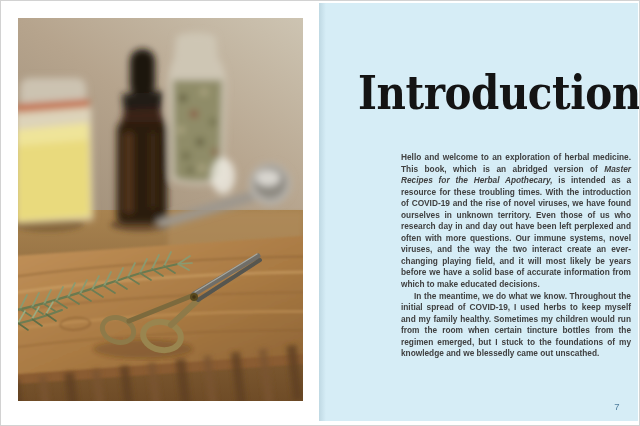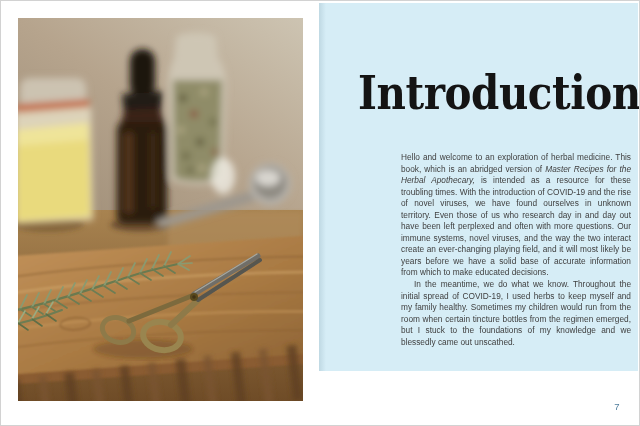--- a/index.html
+++ b/index.html
@@ -5,36 +5,36 @@
   html,body{margin:0;padding:0;background:#ffffff;}
   .spread{
     position:relative;width:640px;height:426px;background:#ffffff;
     border:1px solid #d2d2d2;box-sizing:border-box;overflow:hidden;
     font-family:"Liberation Sans",sans-serif;
   }
   
   .left-page{position:absolute;left:0;top:0;width:310px;height:424px;background:#ffffff;}
   .photo{position:absolute;left:17px;top:17px;width:285px;height:383px;overflow:hidden;background:#b3a28c;}
   
-  .right-page{position:absolute;left:318px;top:2px;width:319px;height:368px;background:#d6edf6;}
+  .right-page{position:absolute;left:318px;top:2px;width:319px;height:418px;background:#d6edf6;}
   .right-page::before{
     content:"";position:absolute;left:0;top:0;bottom:0;width:7px;
     background:linear-gradient(90deg,rgba(110,145,160,0.22),rgba(110,145,160,0));
   }
   .page-title{
     position:absolute;left:39px;top:66px;margin:0;
     font-family:"DejaVu Serif",serif;font-weight:700;font-size:47px;line-height:1;
     color:#141414;letter-spacing:-0.5px;white-space:nowrap;
     transform:scaleX(0.86);transform-origin:left top;
   }
   .body-text{
     position:absolute;left:82px;top:149px;width:230px;
     font-size:8.3px;line-height:11.55px;color:#404040;text-align:justify;
   }
-  .body-text p{margin:0;}
+  .body-text p{margin:0;font-weight:bold;}
   .body-text p.indent{text-indent:13px;}
   .body-text em{font-style:italic;}
   .page-number{
     position:absolute;left:288px;top:398px;width:20px;text-align:center;
     font-size:9.5px;color:#4f7e9c;
   }
 </style>
 </head>
 <body>
 

